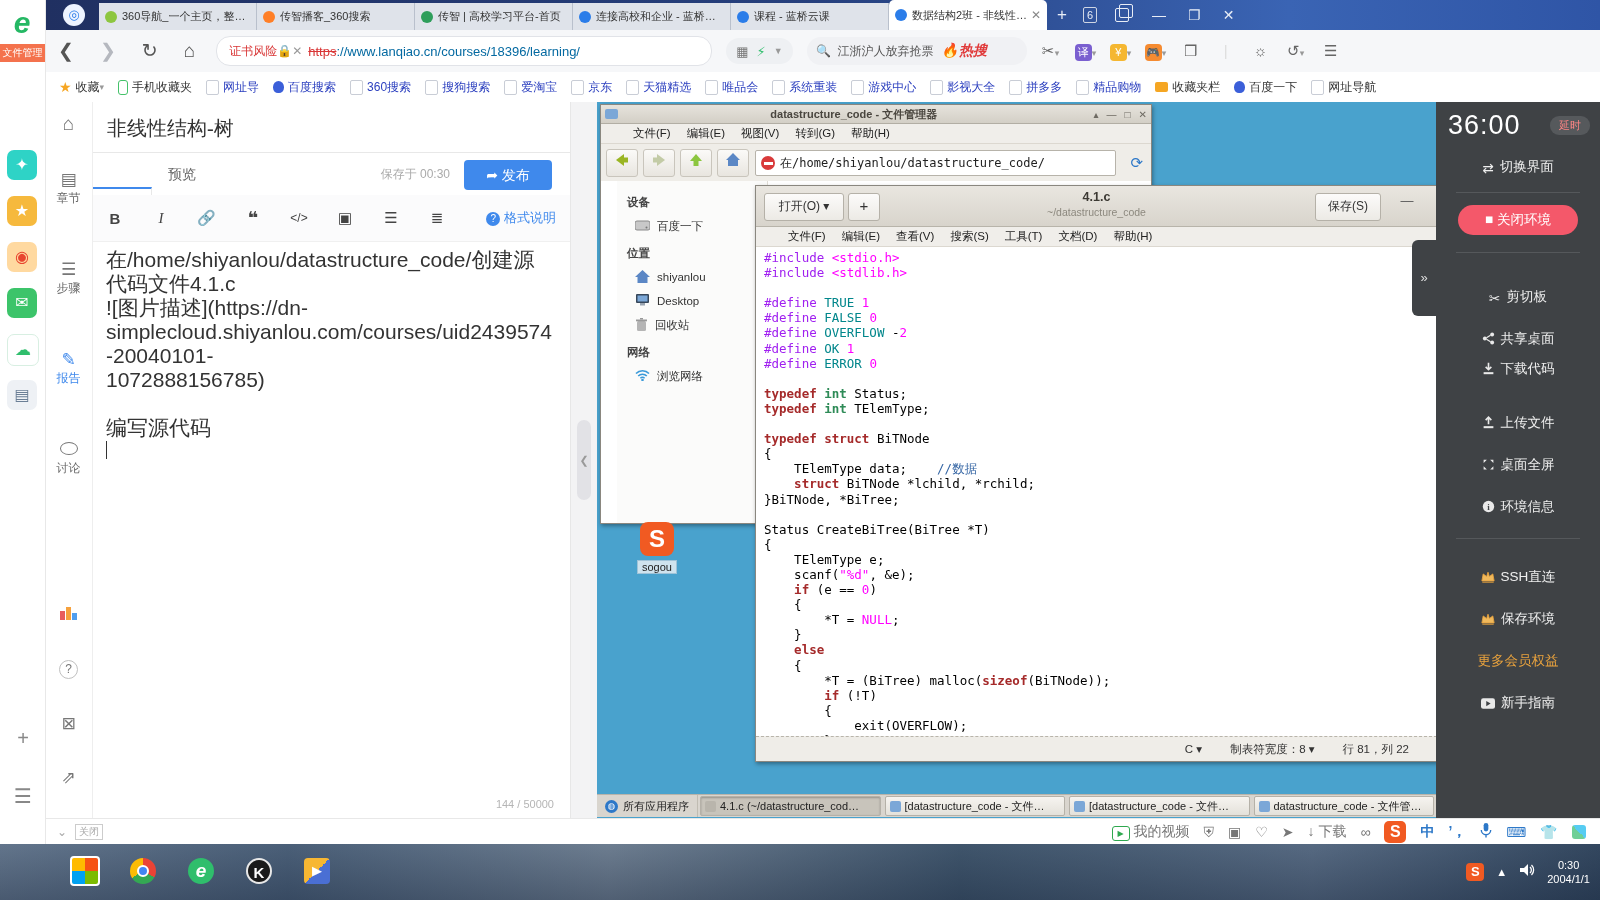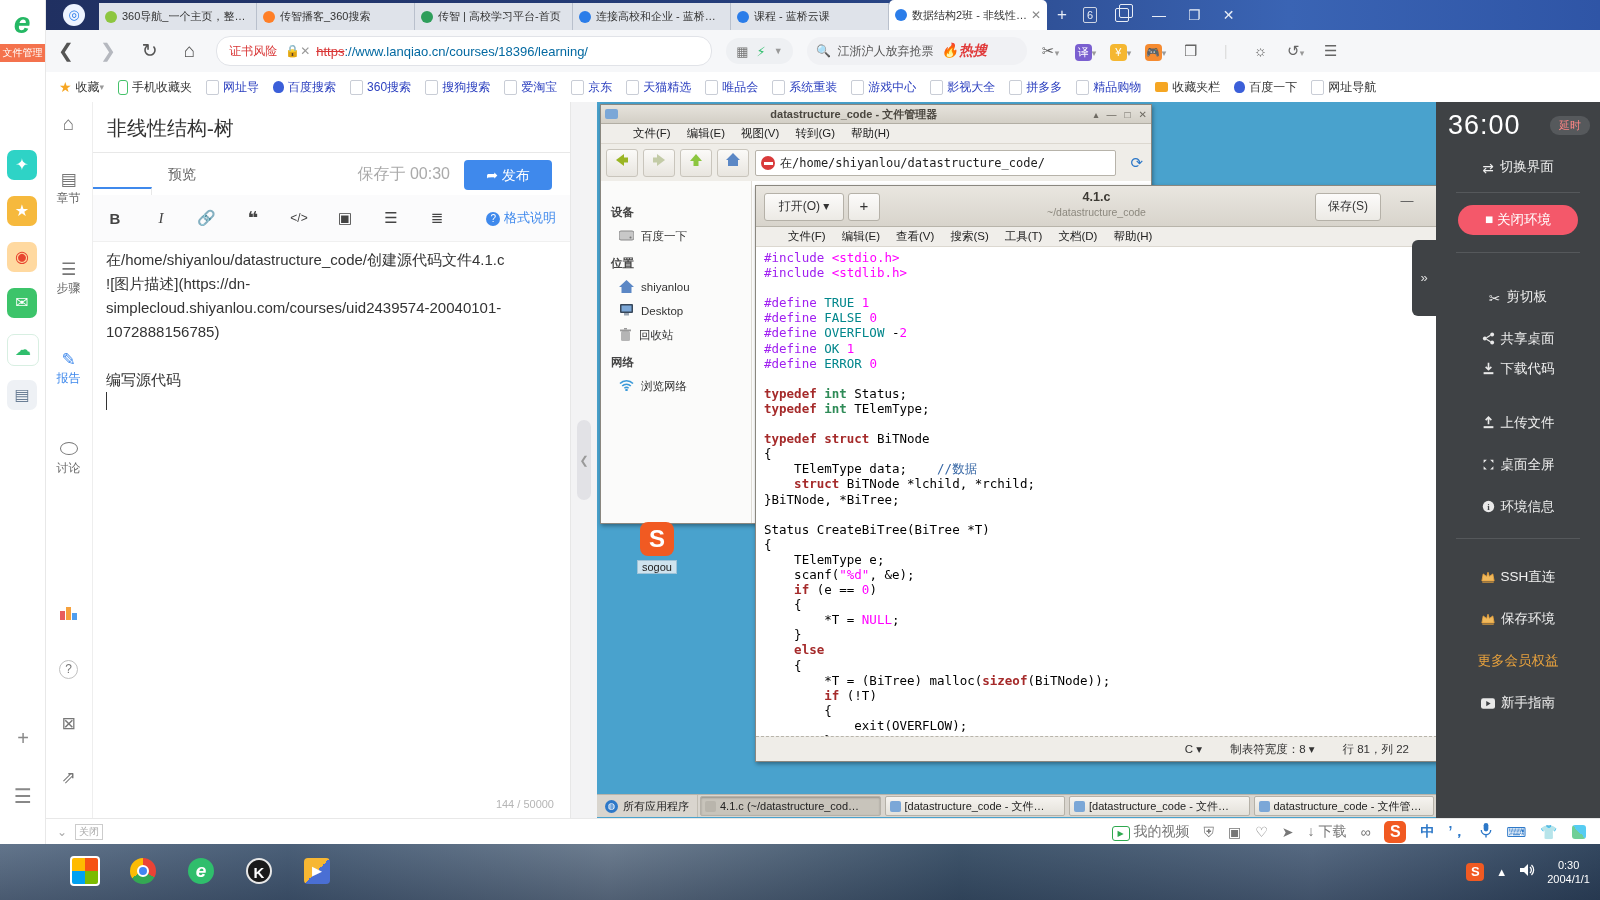--- a/index.html
+++ b/index.html
@@ -28,21 +28,21 @@
   .tcount{border:1px solid #cfd6e4;color:#e8edf6;font-size:11px;line-height:14px;padding:0 3px;border-radius:2px;margin:0 10px 7px 6px;}
   .stackicon{position:relative;width:12px;height:12px;border:1.5px solid #e8edf6;border-radius:2px;margin:0 12px 8px 8px;}
   .stackicon::after{content:"";position:absolute;left:3px;top:-5px;width:12px;height:12px;border:1.5px solid #e8edf6;border-radius:2px;}
   .winctl{color:#e8edf6;font-size:14px;margin:0 11px 7px 11px;}
 
   
   #toolbar{left:45px;top:30px;width:1555px;height:42px;background:#f6f7f9;border-bottom:1px solid #e3e4e8;display:flex;align-items:center;}
   .navbtn{color:#555;font-size:19px;margin:0 13px;line-height:40px;}
   .navbtn.dis{color:#b5b8bf;}
   #addrbar{width:470px;height:28px;background:#fff;border:1px solid #e1e3e8;border-radius:14px;display:flex;align-items:center;padding:0 12px;font-size:13px;margin-left:8px;}
-  .risk{color:#d93636;font-size:12px;margin-right:8px;}
+  .risk{color:#d93636;font-size:12px;margin-right:0;}
   .lockx{color:#999;font-size:12px;margin-right:6px;}
   .https{color:#d93636;text-decoration:line-through;}
   .urlrest{color:#0369a1;}
   .extgrp{display:flex;align-items:center;margin-left:14px;background:#eef0f3;border-radius:13px;height:26px;padding:0 10px;color:#777;font-size:13px;gap:8px;}
   #searchbox{width:200px;height:28px;background:#f0f1f4;border-radius:14px;display:flex;align-items:center;padding:0 10px;margin-left:14px;font-size:12px;color:#555;}
   .hot{color:#e03a3a;font-weight:bold;font-style:italic;margin-left:8px;font-size:14px;}
   .tbico{width:22px;height:20px;margin-left:13px;text-align:center;font-size:15px;line-height:20px;color:#666;}
   .tbico .sq{display:inline-block;width:17px;height:17px;border-radius:4px;color:#fff;font-size:11px;line-height:17px;}
   .caret{color:#999;font-size:9px;}
 
@@ -63,26 +63,26 @@
   .anav.on,.anav.on .ic{color:#3f89ec;}
   .bubble{display:inline-block;width:16px;height:11px;border:1.5px solid #777;border-radius:50%;}
   .gray{color:#c0c0c0;}
 
   
   #docarea{left:92px;top:102px;width:478px;height:716px;background:#fff;}
   #doctitle{position:absolute;left:15px;top:13px;font-size:20px;color:#333;font-family:Liberation Serif, serif;}
   #docline1{position:absolute;left:0;top:50px;width:478px;border-bottom:1px solid #e8e8e8;}
   .dtab{position:absolute;top:51px;height:42px;line-height:42px;text-align:center;width:60px;font-size:14px;color:#666;background:#fff;}
   .dtab.on{color:#3f89ec;border:1px solid #e8e8e8;border-top:2px solid #3f89ec;border-bottom:1px solid #fff;box-sizing:border-box;margin-top:34px;}
-  #saved{position:absolute;right:120px;top:51px;height:42px;line-height:42px;font-size:16px;color:#aaa;}
+  #saved{position:absolute;right:120px;top:51px;height:42px;line-height:42px;font-size:12px;color:#aaa;}
   #publish{position:absolute;right:18px;top:58px;width:88px;height:30px;background:#3f89ec;border-radius:4px;color:#fff;font-size:14px;line-height:30px;text-align:center;}
   #dtoolbar{position:absolute;left:0;top:93px;width:478px;height:46px;background:#fbfbfc;border-bottom:1px solid #f0f0f0;display:flex;align-items:center;}
   .dtool{width:46px;text-align:center;font-size:15px;color:#444;}
   #fmthelp{position:absolute;right:14px;top:107px;font-size:13px;color:#3f89ec;}
-  #doctext{position:absolute;left:14px;top:146px;width:446px;font-size:15px;color:#333;line-height:24px;word-break:break-all;}
+  #doctext{position:absolute;left:14px;top:146px;width:446px;font-size:21px;color:#333;line-height:24px;word-break:break-all;}
   .caretline{border-left:1.5px solid #333;height:18px;display:inline-block;}
   #charcount{position:absolute;right:16px;bottom:8px;font-size:11px;color:#b5b5b5;}
 
   
   #splitter{left:570px;top:102px;width:27px;height:716px;background:#f3f3f4;border-left:1px solid #e7e7e7;}
   #splithandle{position:absolute;left:6px;top:318px;width:14px;height:80px;background:#e2e2e6;border-radius:7px;color:#999;text-align:center;line-height:80px;font-size:11px;}
 
   
   #desktop{left:597px;top:102px;width:839px;height:716px;background:#49a2cd;}
   .xwin{position:absolute;background:#f0eeea;border:1px solid #8a877f;box-shadow:1px 2px 4px rgba(0,0,0,.35);}
@@ -94,21 +94,21 @@
 
   
   #fm{left:3px;top:2px;width:550px;height:418px;}
   #fmtoolbar{height:38px;display:flex;align-items:center;border-bottom:1px solid #d8d4cc;background:#efede8;}
   .fmnav{width:30px;height:26px;border:1px solid #c9c5bc;border-radius:3px;background:linear-gradient(#fbfaf8,#e8e5df);margin-left:5px;text-align:center;line-height:24px;}
   #fmaddr{flex:1;height:24px;background:#fff;border:1px solid #b7b3aa;border-radius:2px;margin:0 6px;display:flex;align-items:center;font-size:12px;color:#222;font-family:"DejaVu Sans Mono",monospace;}
   .stopico{width:14px;height:14px;border-radius:50%;background:#d93a3a;margin:0 5px;position:relative;}
   .stopico::after{content:"";position:absolute;left:2.5px;top:5.5px;width:9px;height:3px;background:#fff;}
   .refr{color:#2d78c8;font-size:15px;margin:0 8px;}
   #fmbody{position:absolute;left:0;top:76px;right:0;bottom:0;background:#fff;display:flex;}
-  #fmside{width:150px;border-right:1px solid #e0ddd6;background:#fbfbfa;padding-top:16px;font-size:11.5px;color:#333;}
+  #fmside{width:150px;border-right:1px solid #e0ddd6;background:#fbfbfa;padding-top:6px;font-size:11.5px;color:#333;margin-left:16px;}
   .fmhdr{font-weight:bold;color:#444;margin:8px 0 4px 10px;}
   .fmitem{display:flex;align-items:center;height:24px;margin-left:18px;}
   .fmitem svg{margin-right:7px;}
 
   
   #gedit{left:158px;top:83px;width:681px;height:575px;}
   #ghdr{height:40px;background:linear-gradient(#e9e6e0,#d8d4cc);border-bottom:1px solid #b8b4aa;position:relative;}
   .gbtn{position:absolute;top:7px;height:26px;border:1px solid #b5b1a8;border-radius:3px;background:linear-gradient(#fcfbfa,#eceae5);font-size:12px;color:#333;line-height:24px;text-align:center;}
   #gtitle{position:absolute;left:0;right:0;top:4px;text-align:center;font-size:12.5px;font-weight:bold;color:#3c3933;}
   #gsub{position:absolute;left:0;right:0;top:20px;text-align:center;font-size:10.5px;color:#8d897f;}

